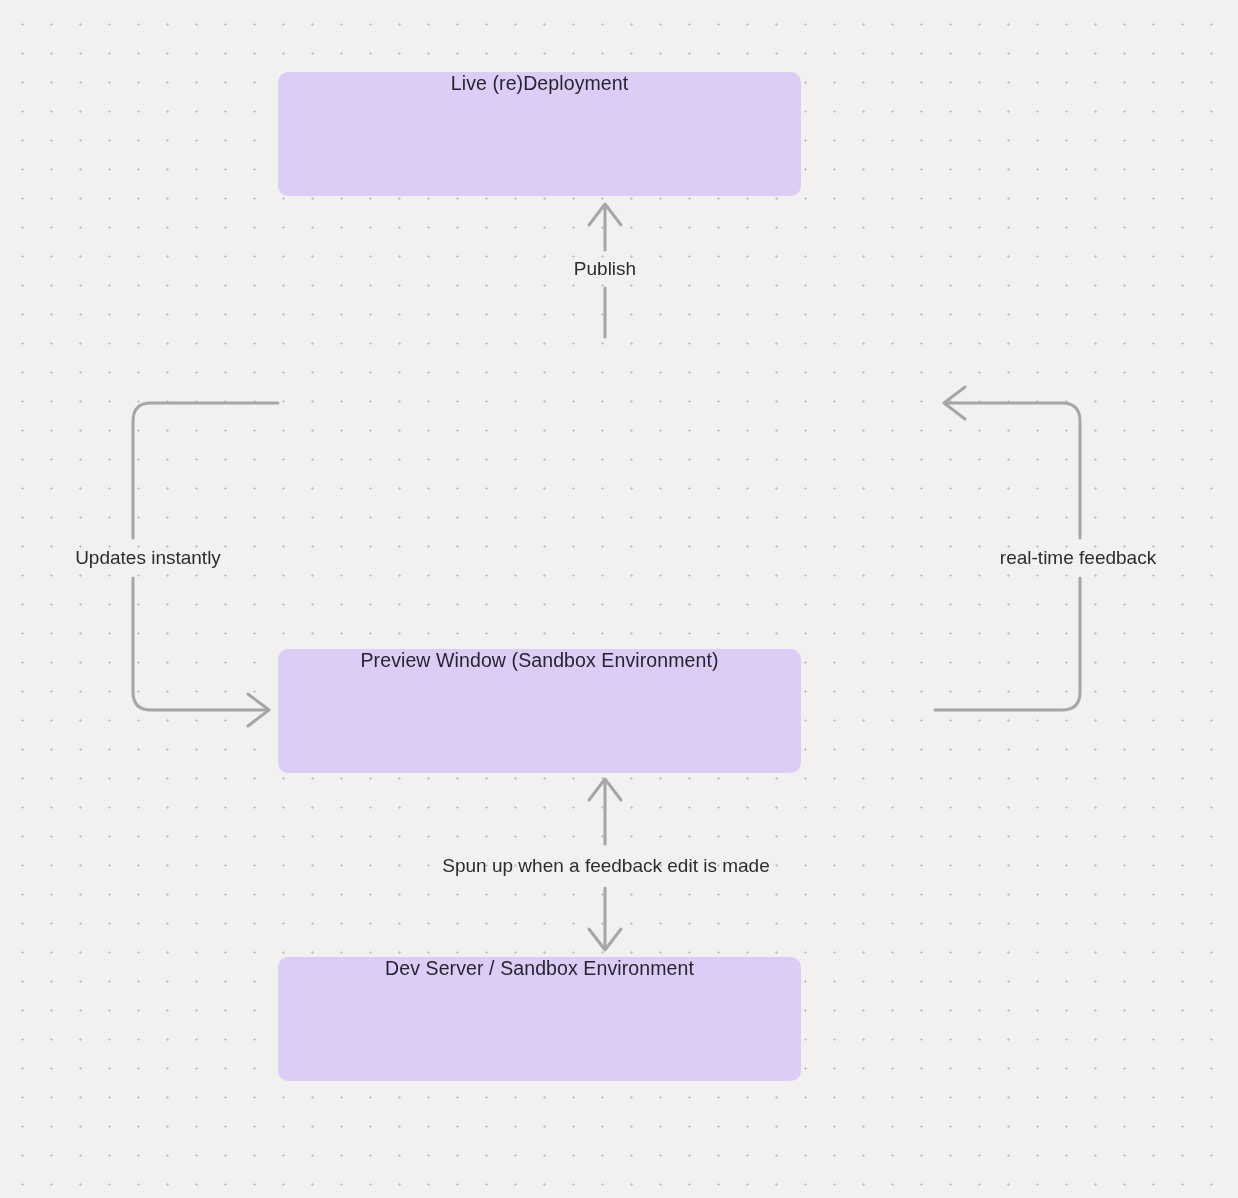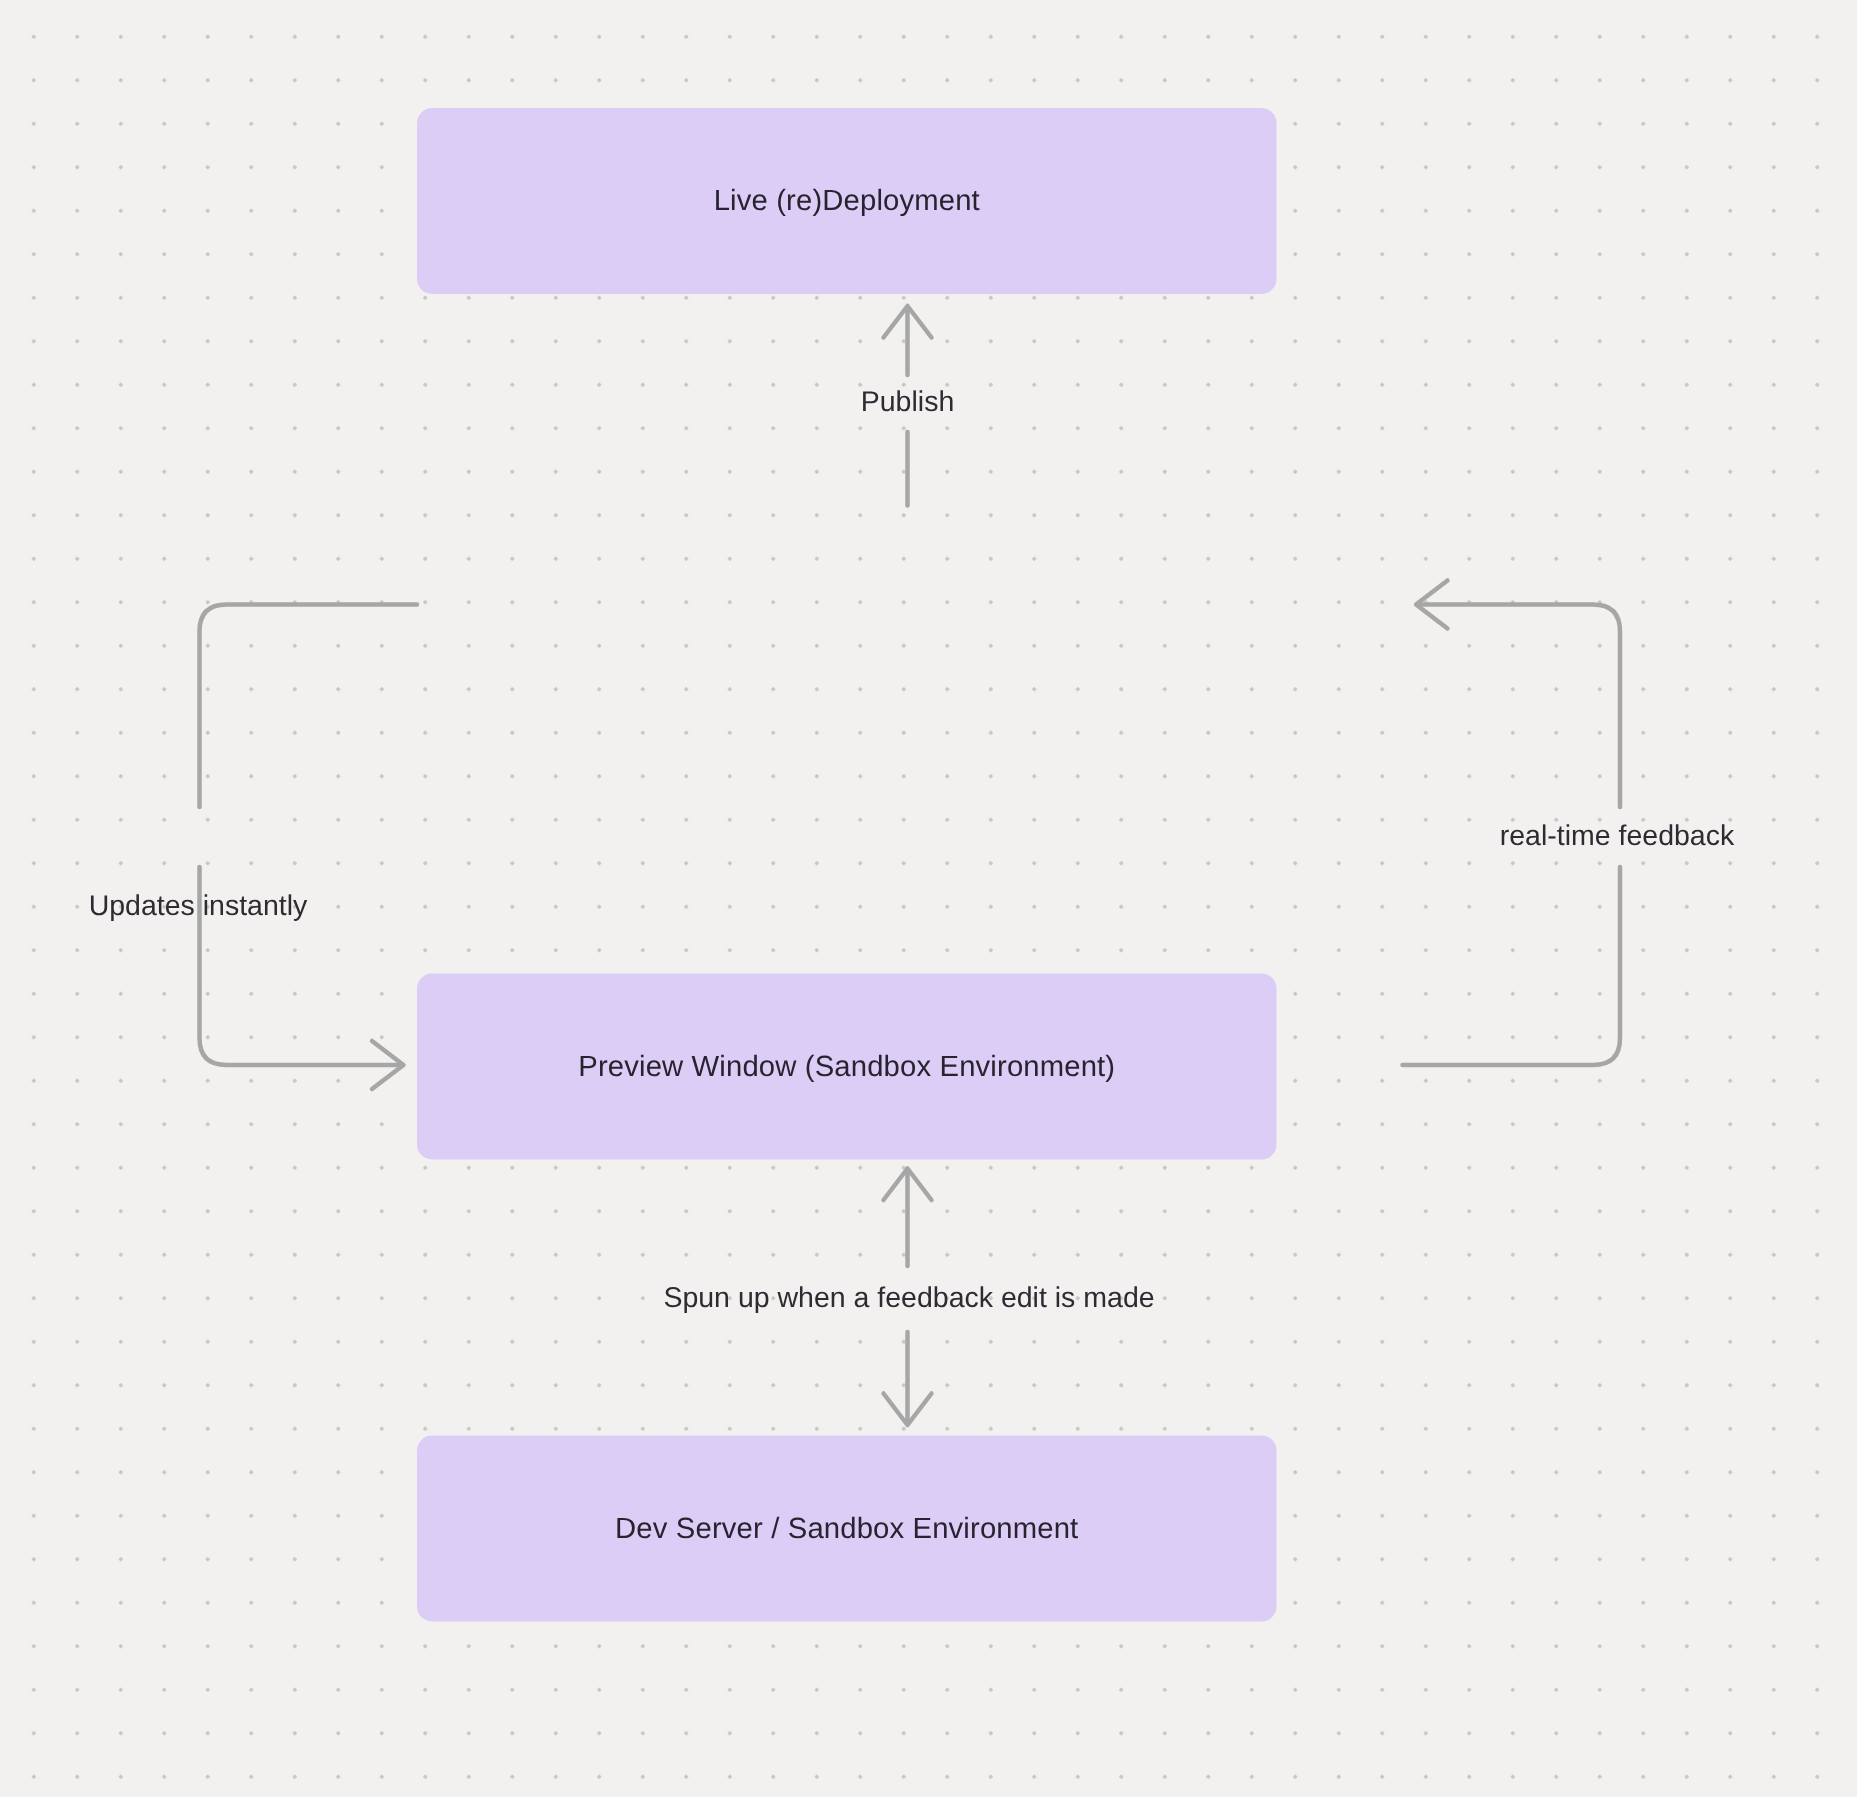--- a/index.html
+++ b/index.html
@@ -34,45 +34,44 @@
   .edge path{
     stroke:var(--arrow);
     stroke-width:3;
     fill:none;
     stroke-linecap:round;
     stroke-linejoin:round;
   }
   .node{
     position:absolute;
     left:278px;
-    width:573px;
+    width:523px;
     height:124px;
     border-radius:10px;
     background:var(--node-fill);
     display:flex;
-    align-items:center;
     justify-content:center;
     text-align:center;
     font-size:19.5px;
     letter-spacing:0.1px;
     color:var(--node-text);
   }
   .node-1{top:72px;}
   .node-2{top:340px;}
   .node-3{top:649px;border-radius:10px;}
   .node-4{top:957px;}
   .edge-label{
     position:absolute;
     transform:translate(-50%,-50%);
     white-space:nowrap;
     font-size:19px;
     color:var(--label-text);
   }
   .label-publish{left:605px;top:269px;}
-  .label-updates{left:132px;top:558px;margin-top:47px;}
+  .label-updates{left:148px;top:558px;}
   .label-feedback{left:1078px;top:558px;}
   .label-spun{left:606px;top:866px;}
 </style>
 </head>
 <body>
 
 <div class="canvas">
 
   <svg class="connectors" width="1238" height="1198" viewBox="0 0 1238 1198" aria-hidden="true">
     <g class="edge">

